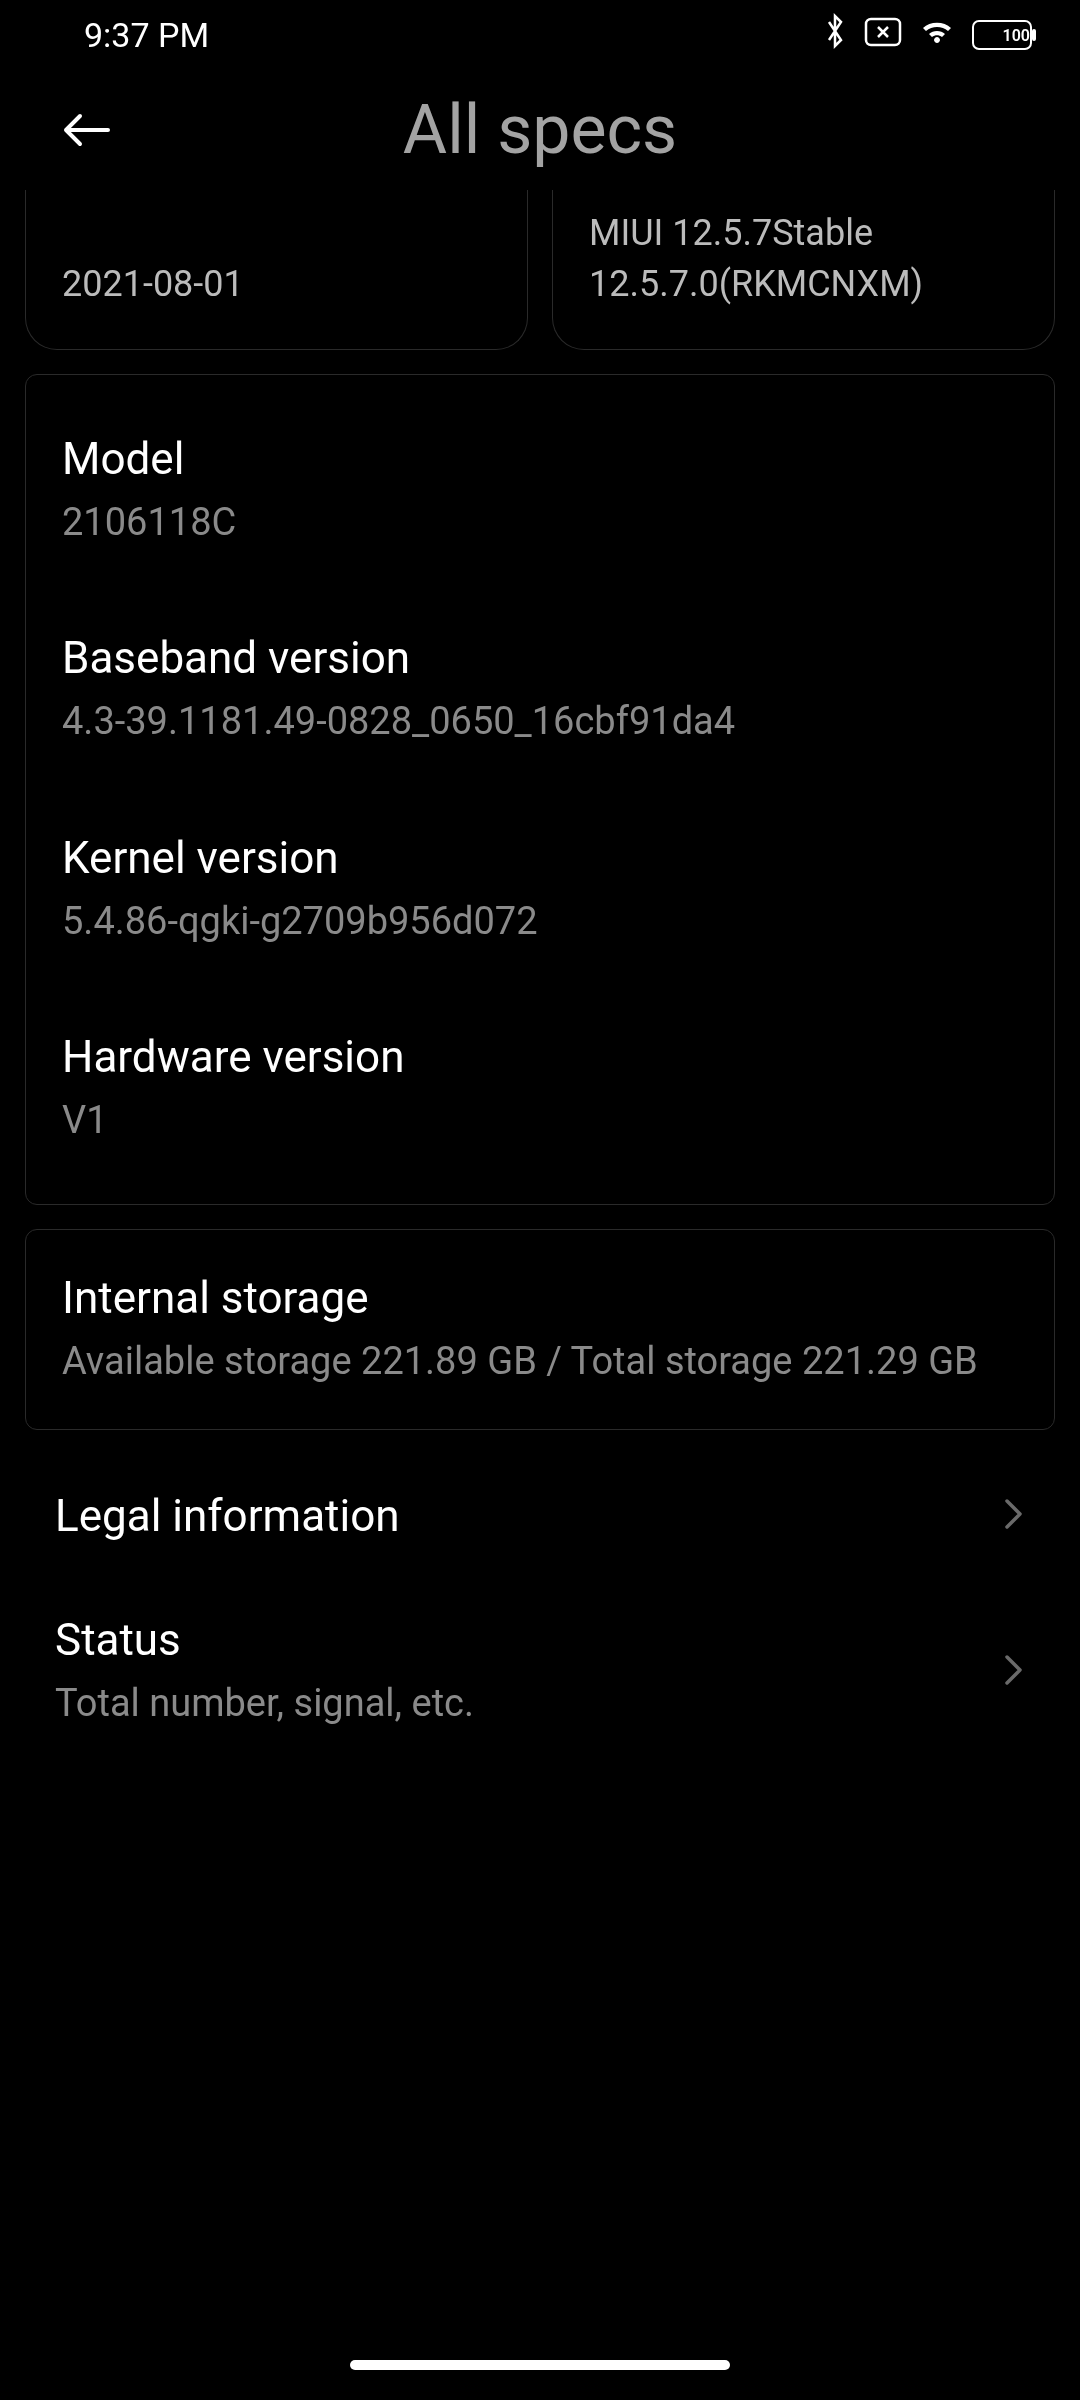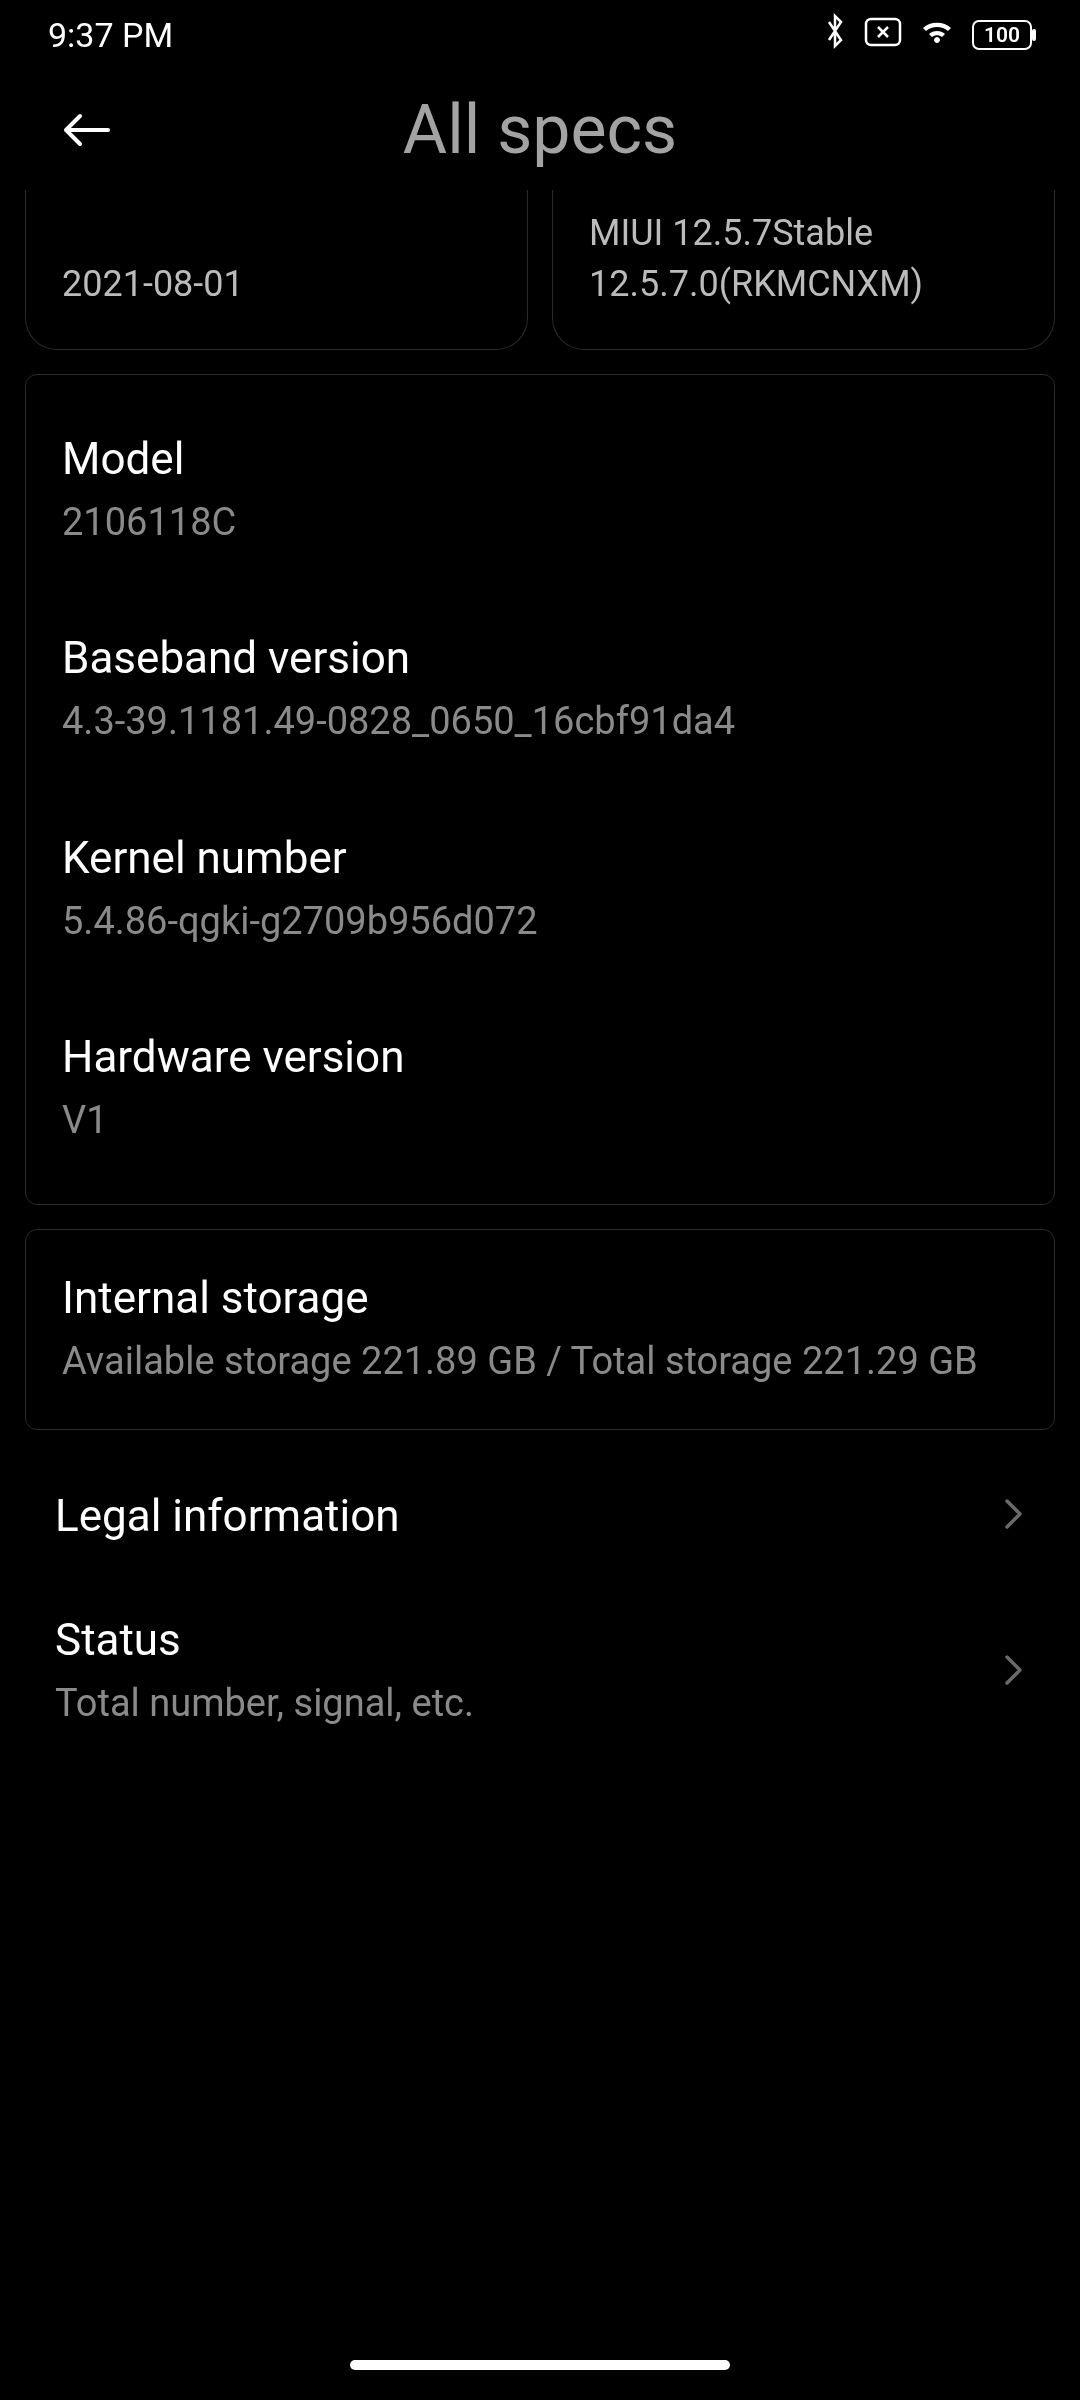--- a/index.html
+++ b/index.html
@@ -12,20 +12,21 @@
     overflow: hidden;
   }
   .status-bar {
     height: 70px;
     display: flex;
     justify-content: space-between;
     align-items: center;
     padding: 0 48px 0 48px;
     font-size: 34px;
     font-weight: 400;
+    margin-left: 36px;
   }
   .status-right {
     display: flex;
     align-items: center;
     gap: 16px;
   }
   .header {
     position: relative;
     height: 120px;
     display: flex;
@@ -120,22 +121,22 @@
     background: #ffffff;
     border-radius: 10px;
   }
   .battery-box {
     border: 2.5px solid #fff;
     border-radius: 7px;
     width: 60px;
     height: 30px;
     display: flex;
     align-items: center;
-    justify-content: center;
-    font-size: 21px;
+    justify-content: flex-end;
+    font-size: 16px;
     font-weight: 600;
     position: relative;
   }
   .battery-tip {
     position: absolute;
     right: -6px;
     top: 50%;
     transform: translateY(-50%);
     width: 4px;
     height: 12px;
@@ -200,21 +201,21 @@
   <div class="card">
     <div class="item">
       <div class="item-title">Model</div>
       <div class="item-subtitle">2106118C</div>
     </div>
     <div class="item">
       <div class="item-title">Baseband version</div>
       <div class="item-subtitle">4.3-39.1181.49-0828_0650_16cbf91da4</div>
     </div>
     <div class="item">
-      <div class="item-title">Kernel number</div>
+      <div class="item-title">Kernel version</div>
       <div class="item-subtitle">5.4.86-qgki-g2709b956d072</div>
     </div>
     <div class="item">
       <div class="item-title">Hardware version</div>
       <div class="item-subtitle">V1</div>
     </div>
   </div>
 
   <div class="card" style="padding-top:42px;padding-bottom:42px;">
     <div class="item-title">Internal storage</div>

